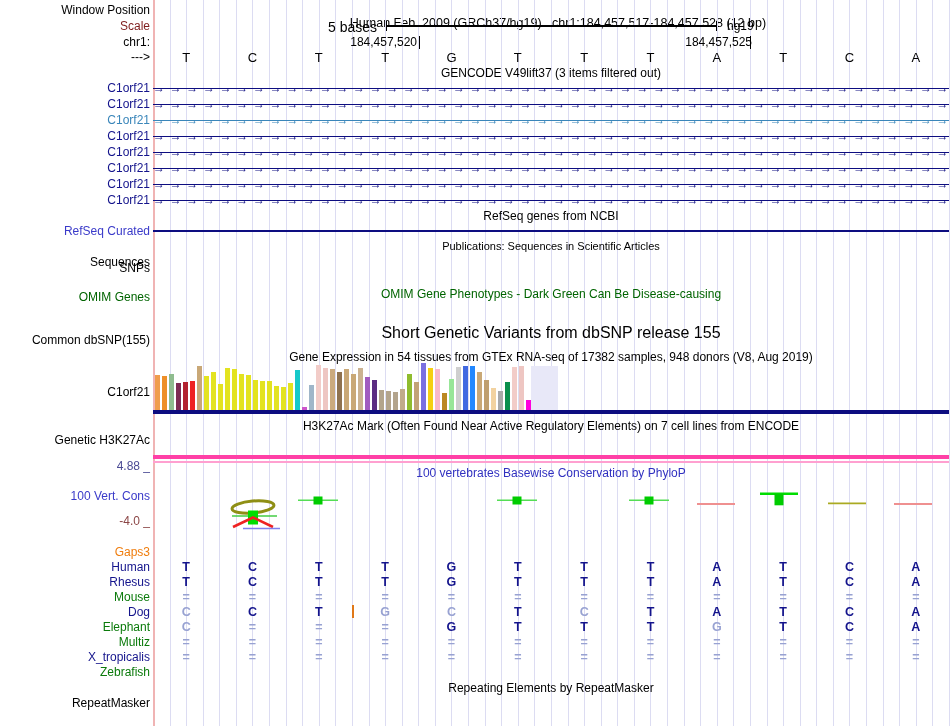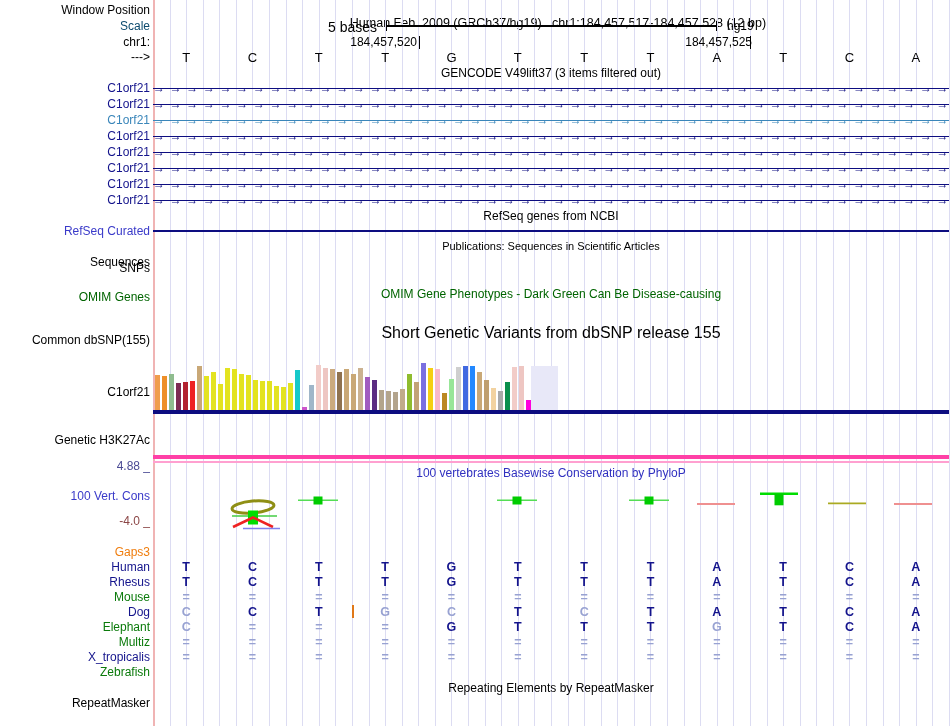--- a/index.html
+++ b/index.html
@@ -68,40 +68,42 @@
     <div class="abs" style="left: 832.903px; top: 0px; width: 1px; height: 726px; background: rgb(220, 220, 242);"></div>
     <div class="abs" style="left: 849.486px; top: 0px; width: 1px; height: 726px; background: rgb(220, 220, 242);"></div>
     <div class="abs" style="left: 866.069px; top: 0px; width: 1px; height: 726px; background: rgb(220, 220, 242);"></div>
     <div class="abs" style="left: 882.652px; top: 0px; width: 1px; height: 726px; background: rgb(220, 220, 242);"></div>
     <div class="abs" style="left: 899.235px; top: 0px; width: 1px; height: 726px; background: rgb(220, 220, 242);"></div>
     <div class="abs" style="left: 915.818px; top: 0px; width: 1px; height: 726px; background: rgb(220, 220, 242);"></div>
     <div class="abs" style="left: 932.401px; top: 0px; width: 1px; height: 726px; background: rgb(220, 220, 242);"></div>
     <div class="abs" style="left: 948.984px; top: 0px; width: 1px; height: 726px; background: rgb(220, 220, 242);"></div>
     <div class="abs" style="left: 153px; top: 0px; width: 1.5px; height: 726px; background: rgb(240, 180, 180);"></div>
     <div class="abs lab" style="top: 4px; color: rgb(0, 0, 0);">Window Position</div>
-    <div class="abs lab" style="top: 20px; color: #0c4a6e;">Scale</div>
+    <div class="abs lab" style="top: 20px; color: #7f1d1d;">Scale</div>
     <div class="abs lab" style="top: 36px; color: rgb(0, 0, 0);">chr1:</div>
     <div class="abs lab" style="top: 51px; color: rgb(0, 0, 0);">---&gt;</div>
     <div class="abs lab" style="top: 225px; color: rgb(58, 58, 201);">RefSeq Curated</div>
     <div class="abs lab" style="top: 256px; color: rgb(0, 0, 0);">Sequences</div>
     <div class="abs lab" style="top: 262px; color: rgb(0, 0, 0);">SNPs</div>
     <div class="abs lab" style="top: 291px; color: rgb(0, 100, 0);">OMIM Genes</div>
     <div class="abs lab" style="top: 334px; color: rgb(0, 0, 0);">Common dbSNP(155)</div>
     <div class="abs lab" style="top: 386px; color: rgb(0, 0, 0);">C1orf21</div>
     <div class="abs lab" style="top: 434px; color: rgb(0, 0, 0);">Genetic H3K27Ac</div>
     <div class="abs lab" style="top: 460px; color: rgb(74, 74, 148);">4.88 _</div>
     <div class="abs lab" style="top: 490px; color: rgb(58, 58, 201);">100 Vert. Cons</div>
     <div class="abs lab" style="top: 515px; color: rgb(139, 70, 70);">-4.0 _</div>
     <div class="abs lab" style="top: 546px; color: rgb(239, 125, 14);">Gaps3</div>
     <div class="abs lab" style="top: 697px; color: rgb(0, 0, 0);">RepeatMasker</div>
     <div class="abs ttl" style="top: 67px; color: rgb(0, 0, 0); font-size: 12px;">GENCODE V49lift37 (3 items filtered out)</div>
     <div class="abs ttl" style="top: 210px; color: rgb(0, 0, 0); font-size: 12px;">RefSeq genes from NCBI</div>
     <div class="abs ttl" style="top: 288px; color: rgb(0, 100, 0); font-size: 12px;">OMIM Gene Phenotypes - Dark Green Can Be Disease-causing</div>
     <div class="abs ttl" style="top: 241px; color: rgb(0, 0, 0); font-size: 11px;">Publications: Sequences in Scientific Articles</div>
     <div class="abs ttl" style="top: 325px; color: rgb(0, 0, 0); font-size: 16px;">Short Genetic Variants from dbSNP release 155</div>
+    <div class="abs ttl" style="top: 351px; color: rgb(0, 0, 0); font-size: 12px;">Gene Expression in 54 tissues from GTEx RNA-seq of 17382 samples, 948 donors (V8, Aug 2019)</div>
+    <div class="abs ttl" style="top: 420px; color: rgb(0, 0, 0); font-size: 12px;">H3K27Ac Mark (Often Found Near Active Regulatory Elements) on 7 cell lines from ENCODE</div>
     <div class="abs ttl" style="top: 467px; color: rgb(48, 48, 192); font-size: 12px;">100 vertebrates Basewise Conservation by PhyloP</div>
     <div class="abs ttl" style="top: 682px; color: rgb(0, 0, 0); font-size: 12px;">Repeating Elements by RepeatMasker</div>
     <div class="abs" style="left: 277px; top: 20px; width: 100px; text-align: right; font-size: 14px;">5 bases</div>
     <div class="abs" style="left: 386px; top: 25.4px; width: 330px; height: 1.3px; background: rgb(0, 0, 0);"></div>
     <div class="abs" style="left: 385.5px; top: 21px; width: 1.3px; height: 10px; background: rgb(0, 0, 0);"></div>
     <div class="abs" style="left: 715.5px; top: 21px; width: 1.3px; height: 10px; background: rgb(0, 0, 0);"></div>
     <div class="abs" style="left: 727px; top: 20px; font-size: 12px;">hg19</div>
     <div class="abs" style="left: 317px; top: 36px; width: 100px; text-align: right; font-size: 12px;">184,457,520</div>
     <div class="abs" style="left: 418.5px; top: 35.5px; width: 1.4px; height: 13px; background: rgb(0, 0, 0);"></div>
     <div class="abs" style="left: 652px; top: 36px; width: 100px; text-align: right; font-size: 12px;">184,457,525</div>

